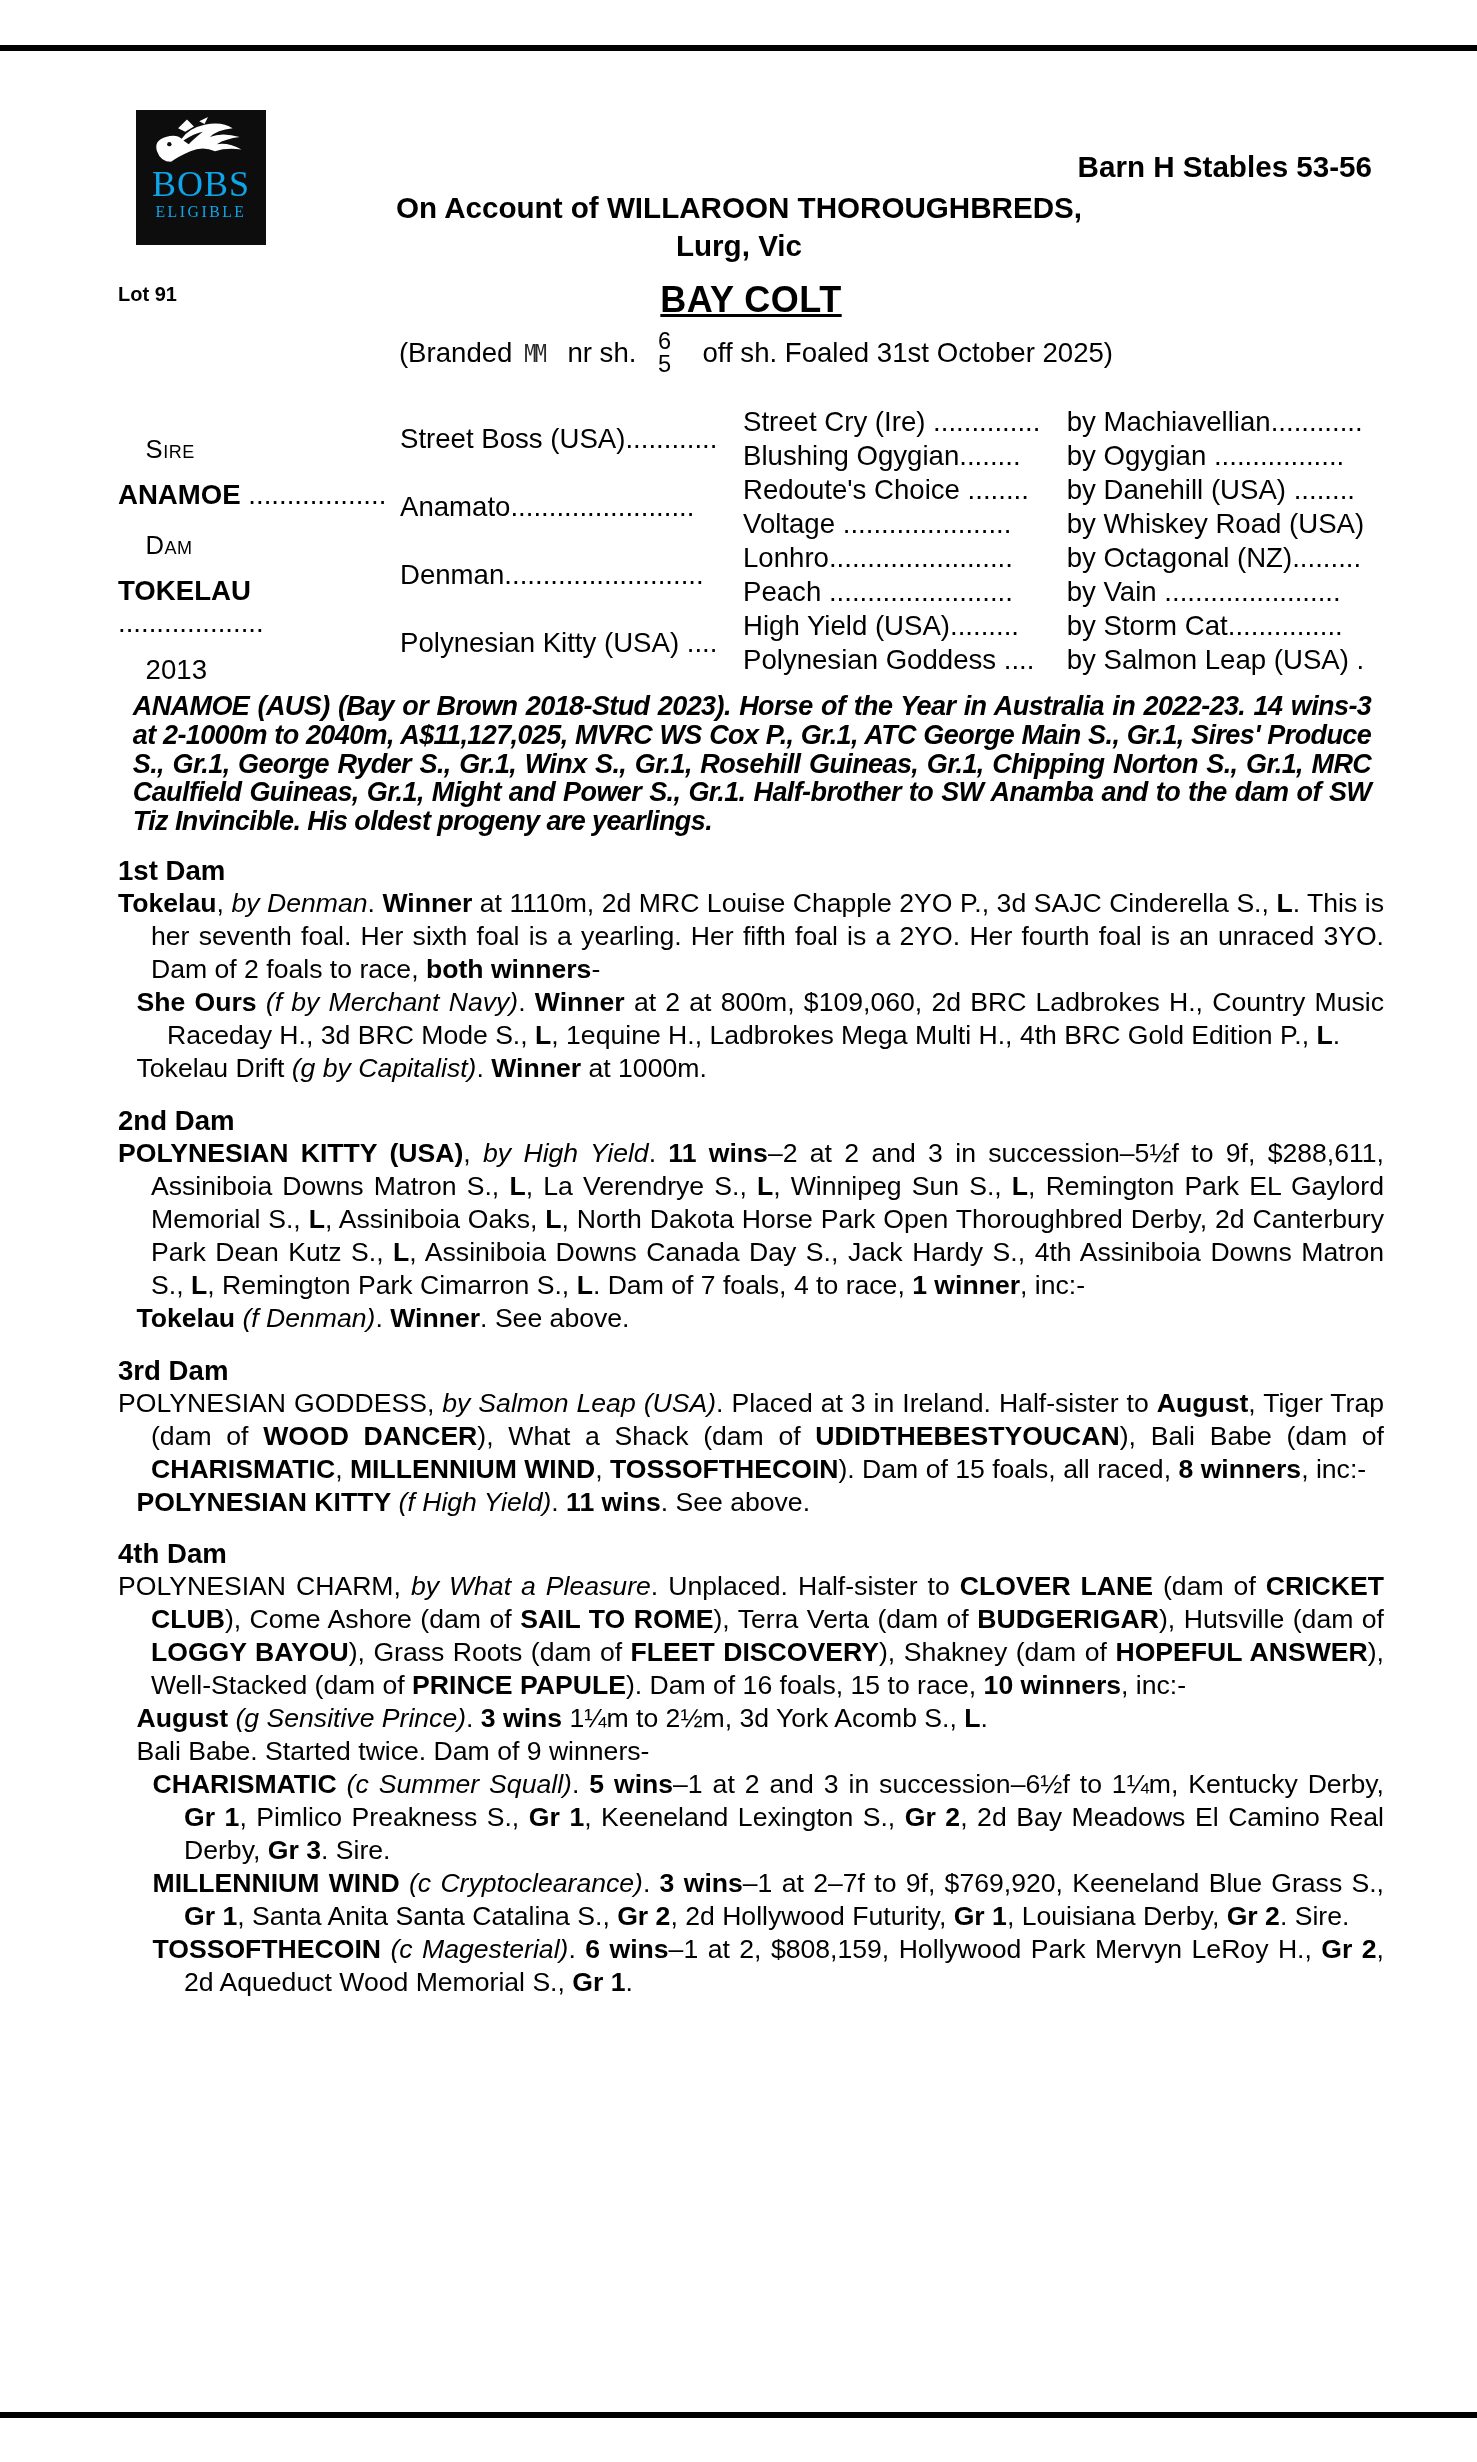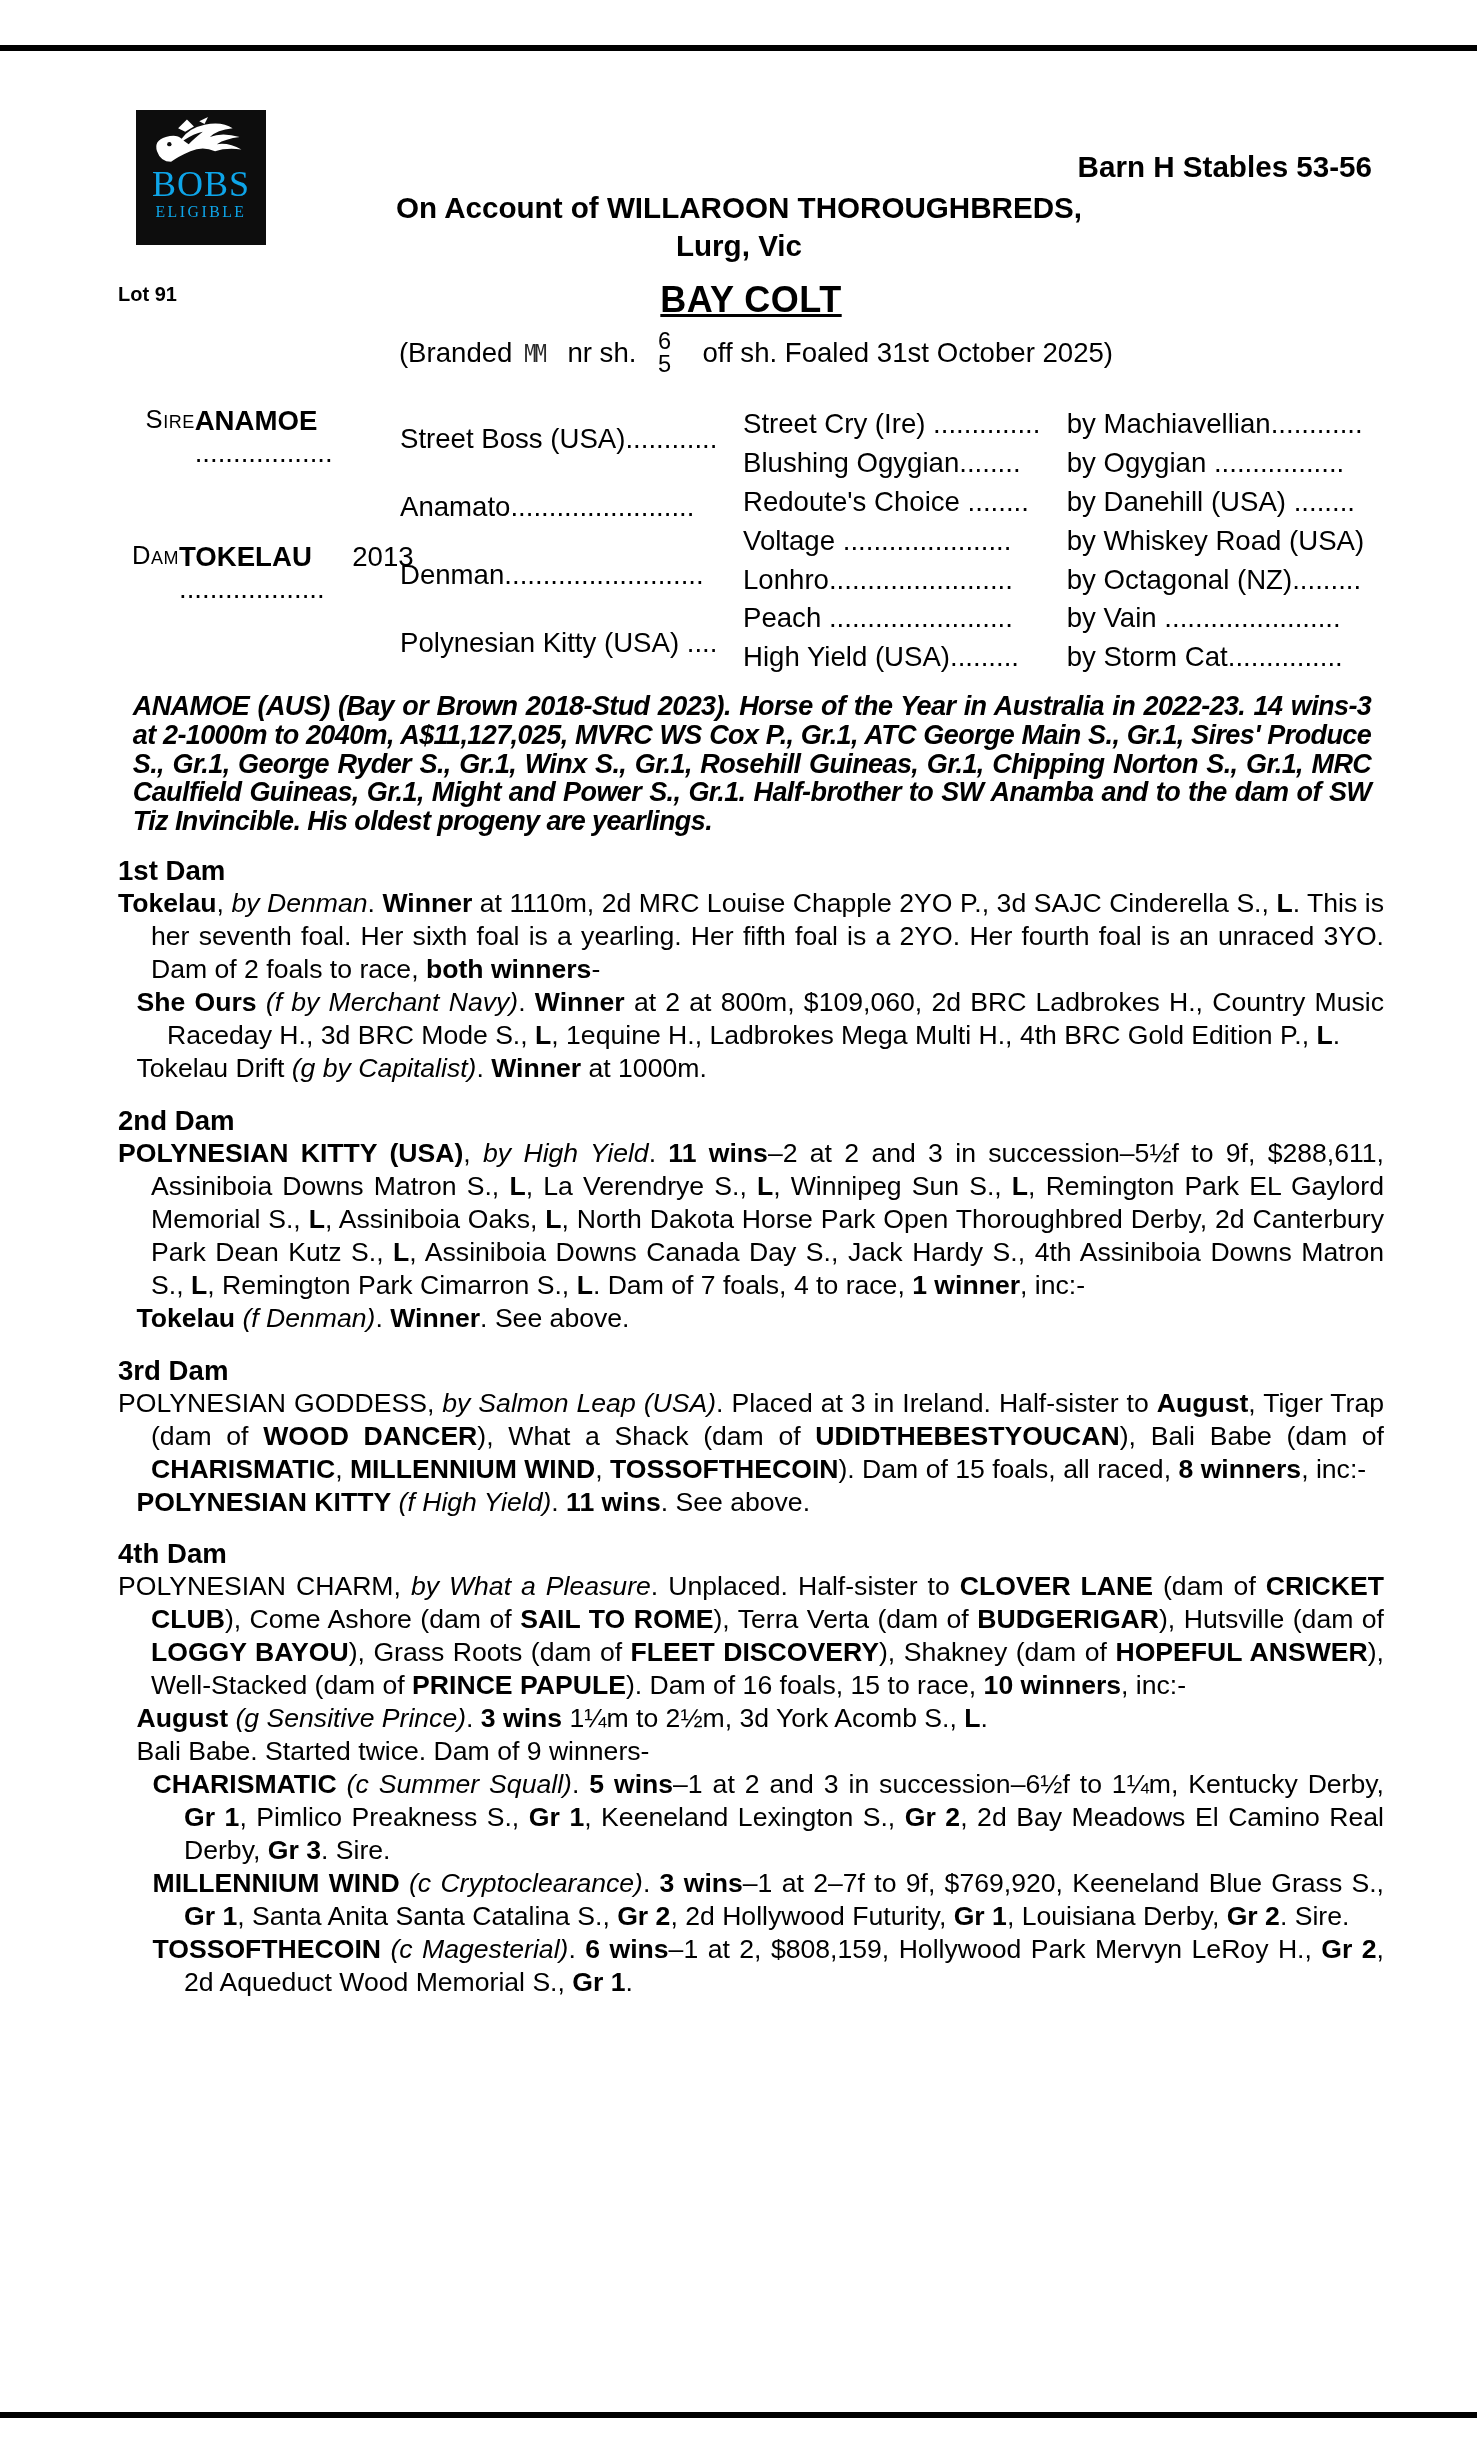--- a/index.html
+++ b/index.html
@@ -38,21 +38,21 @@
     vertical-align:middle;
   }
   .brand-frac {
     display:inline-flex; flex-direction:column; line-height:23.6px; font-size:23.6px;
     vertical-align:middle; margin:0 13.8px; text-align:center;
   }
 
   
   .pedigree { display:flex; margin-top:13.8px; font-size:27.6px; height:272px; }
   .ped-col1 { width:282px; display:flex; flex-direction:column; }
-  .ped-block { height:136px; display:flex; flex-direction:row; justify-content:center; }
+  .ped-block { height:136px; display:flex; flex-direction:column; justify-content:center;gap:15px; }
   .ped-label { font-size:25.6px; padding-left:27.6px; }
   .sc { font-variant:small-caps; letter-spacing:0.5px; }
   .ped-hname { font-weight:bold; }
   .ped-year { padding-left:27.6px; }
   .ped-col2 { width:343px; display:flex; flex-direction:column; }
   .ped-parent { height:68px; display:flex; align-items:center; white-space:nowrap; overflow:hidden; }
   .ped-col34 { flex:1; display:flex; flex-direction:column; }
   .ped-row { flex:1; display:flex; align-items:center; }
   .ped-gp { width:50.5%; white-space:nowrap; overflow:hidden; }
   .ped-by { width:49.5%; white-space:nowrap; overflow:hidden; }
@@ -160,20 +160,24 @@
             <span class="ped-by">by Octagonal (NZ).........</span>
           </div>
           <div class="ped-row">
             <span class="ped-gp">Peach ........................</span>
             <span class="ped-by">by Vain .......................</span>
           </div>
           <div class="ped-row">
             <span class="ped-gp">High Yield (USA).........</span>
             <span class="ped-by">by Storm Cat...............</span>
           </div>
+          <div class="ped-row">
+            <span class="ped-gp">Polynesian Goddess ....</span>
+            <span class="ped-by">by Salmon Leap (USA) .</span>
+          </div>
         </div>
     </div>
 
     <div class="sire-note">ANAMOE (AUS) (Bay or Brown 2018-Stud 2023). Horse of the Year in Australia in 2022-23. 14 wins-3 at 2-1000m to 2040m, A$11,127,025, MVRC WS Cox P., Gr.1, ATC George Main S., Gr.1, Sires' Produce S., Gr.1, George Ryder S., Gr.1, Winx S., Gr.1, Rosehill Guineas, Gr.1, Chipping Norton S., Gr.1, MRC Caulfield Guineas, Gr.1, Might and Power S., Gr.1. Half-brother to SW Anamba and to the dam of SW Tiz Invincible. His oldest progeny are yearlings.</div>
 
     <div class="sections" id="sections">
         <div class="section">
           <div class="section-heading">1st Dam</div>
           <div class="para L0"><span class="b">Tokelau</span><span>, </span><span class="i">by Denman</span><span>. </span><span class="b">Winner</span><span> at 1110m, 2d MRC Louise Chapple 2YO P., 3d SAJC Cinderella S., </span><span class="b">L</span><span>. This is her seventh foal. Her sixth foal is a yearling. Her fifth foal is a 2YO. Her fourth foal is an unraced 3YO. Dam of 2 foals to race, </span><span class="b">both winners</span><span>-</span></div>
           <div class="para L1"><span class="b">She Ours</span><span> </span><span class="i">(f by Merchant Navy)</span><span>. </span><span class="b">Winner</span><span> at 2 at 800m, $109,060, 2d BRC Ladbrokes H., Country Music Raceday H., 3d BRC Mode S., </span><span class="b">L</span><span>, 1equine H., Ladbrokes Mega Multi H., 4th BRC Gold Edition P., </span><span class="b">L</span><span>.</span></div>

